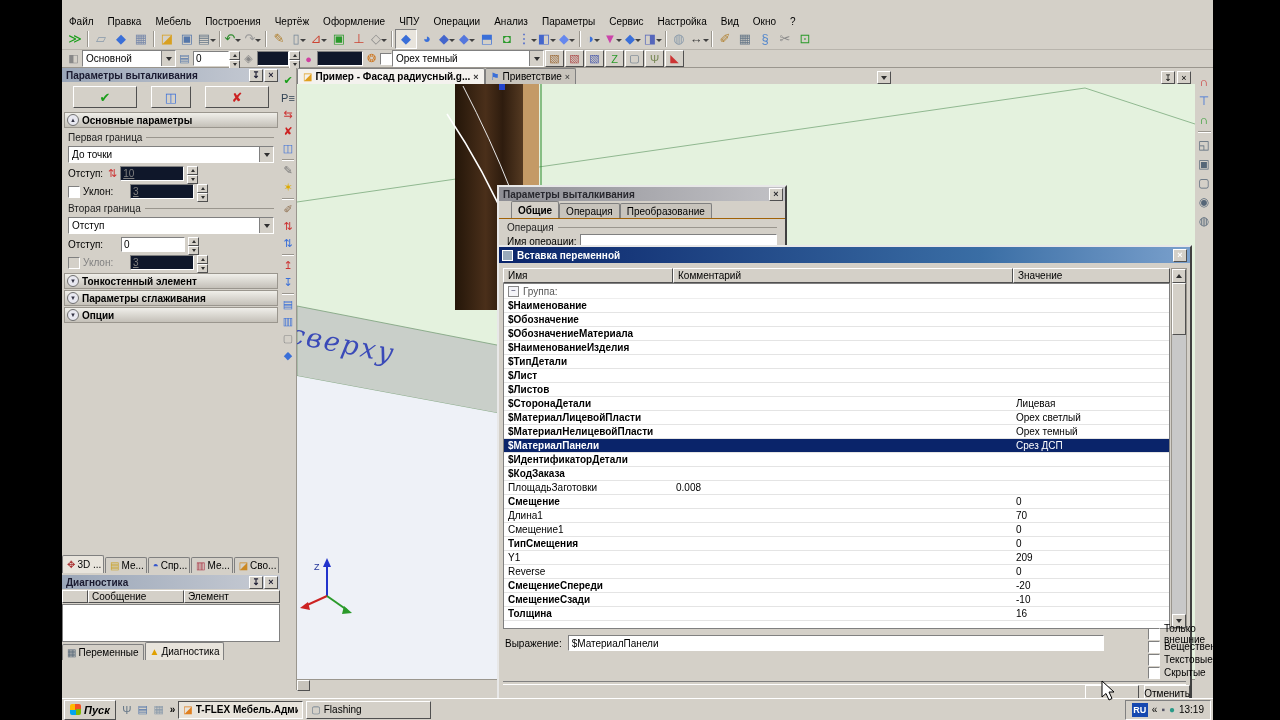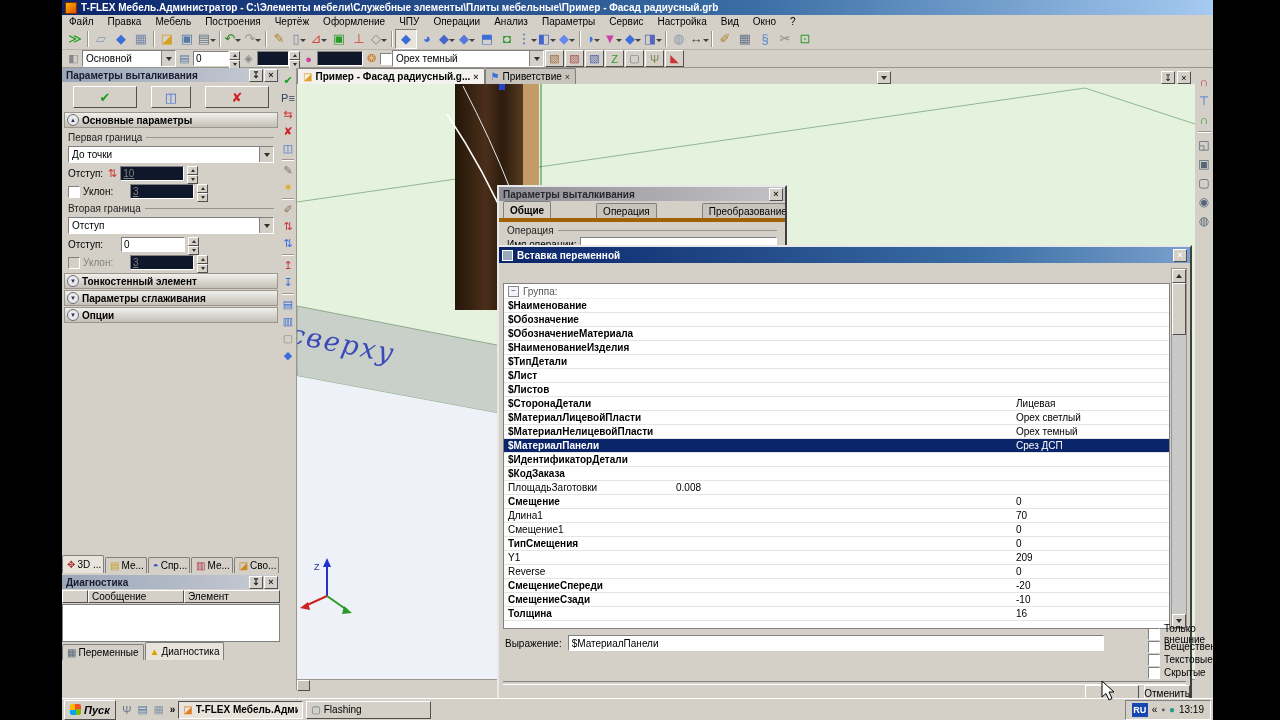--- a/index.html
+++ b/index.html
@@ -75,21 +75,21 @@
   .hbox{width:11px;height:9px;background:#c8c4bc;border:1px solid;border-color:#fff #505050 #505050 #fff;flex:none;}
   .plane-label{position:absolute;left:-4px;top:234px;font-family:"DejaVu Serif",serif;font-style:italic;font-size:27px;color:#3a4ab8;transform:rotate(11deg);transform-origin:left top;letter-spacing:2px;}
   
   #righttb{position:absolute;left:1133px;top:2px;width:18px;height:620px;background:#d4d0c8;display:flex;flex-direction:column;align-items:center;padding-top:2px;box-sizing:border-box;}
   .rti{width:17px;height:19px;display:flex;align-items:center;justify-content:center;font-size:12px;flex:none;}
   .rti.sep{height:6px;}
   .rti.sep::before{content:"";width:13px;height:1px;background:#9a968e;border-bottom:1px solid #fff;}
   
   #floatdlg{position:absolute;left:497px;top:185px;width:290px;height:62px;background:#d4d0c8;border:2px solid;border-color:#e8e8e8 #404040 #404040 #e8e8e8;box-sizing:border-box;overflow:hidden;}
   .fdtitle{height:14px;background:linear-gradient(90deg,#8e8e94,#c2c2c6);display:flex;align-items:center;padding:0 2px 0 4px;font-weight:bold;color:#28282e;}
-  .fdtabs{display:flex;align-items:flex-end;height:17px;padding-left:4px;border-bottom:4px solid #a16207;gap:45px;}
+  .fdtabs{display:flex;align-items:flex-end;height:17px;padding-left:12px;border-bottom:1px solid #a16207;}
   .fdtab{height:14px;padding:0 6px;border:1px solid #808080;border-bottom:none;border-radius:2px 2px 0 0;background:#c8c4bc;display:flex;align-items:center;}
   .fdtab.active{background:#d4d0c8;height:16px;font-weight:bold;}
   
   #insertdlg{position:absolute;left:497px;top:245px;width:695px;height:457px;background:#d4d0c8;border:2px solid;border-color:#e8e8e8 #404040 #404040 #e8e8e8;box-sizing:border-box;}
   .idtitle{height:16px;background:linear-gradient(90deg,#0a246a,#3a6ea5 70%,#7aa0cc);display:flex;align-items:center;color:#fff;font-weight:bold;padding:0 3px 0 3px;}
   .idtitle .ic{width:9px;height:9px;border:1px solid #fff;background:#9ab;margin-right:4px;flex:none;}
   .vhead{position:absolute;left:4px;top:21px;right:20px;height:15px;display:flex;}
   .vhead .hc{border:1px solid;border-color:#fff #505050 #505050 #fff;background:#d4d0c8;display:flex;align-items:center;padding:0 4px;box-sizing:border-box;overflow:hidden;}
   .vlist{position:absolute;left:4px;top:36px;right:20px;height:346px;background:#fff;border:1px solid #808080;overflow:hidden;box-sizing:border-box;}
   .vrow{height:13px;display:flex;align-items:center;border-bottom:1px solid #e4e4e4;white-space:nowrap;}
@@ -123,24 +123,20 @@
   .lang{width:16px;height:14px;background:#1648b0;color:#fff;display:flex;align-items:center;justify-content:center;font-size:9px;font-weight:bold;}
   
   #cursor{position:absolute;left:1100px;top:680px;z-index:50;}
 </style>
 </head>
 <body>
 
 <div id="stage">
   <div id="app">
 
-    <div class="titlebar">
-      <span class="appicon"></span>
-      <span style="overflow:hidden;white-space:nowrap;">T-FLEX Мебель.Администратор - C:\Элементы мебели\Служебные элементы\Плиты мебельные\Пример - Фасад радиусный.grb</span>
-    </div>
 
     <div class="menubar">
 
     <span class="menuitem">Файл</span>
         <span class="menuitem">Правка</span>
         <span class="menuitem">Мебель</span>
         <span class="menuitem">Построения</span>
         <span class="menuitem">Чертёж</span>
         <span class="menuitem">Оформление</span>
         <span class="menuitem">ЧПУ</span>
@@ -689,20 +685,25 @@
       <input class="num" style="flex: 1 1 0%;" value="" readonly="">
     </div>
   </div>
 
   <div id="insertdlg">
     <div class="idtitle">
       <span class="ic"></span>
       <span>Вставка переменной</span>
       <span style="margin-left:auto;" class="winbtn">×</span>
     </div>
+    <div class="vhead">
+      <span class="hc" style="width:170px;">Имя</span>
+      <span class="hc" style="width:340px;">Комментарий</span>
+      <span class="hc" style="flex:1;">Значение</span>
+    </div>
     <div class="vlist">
       <div class="grouprow">
         <span class="exp">−</span>
         <span>Группа:</span>
       </div>
       <div>
 
           <div class="vrow bold">
             <span class="cn">$Наименование</span>
             <span class="cc"></span>

